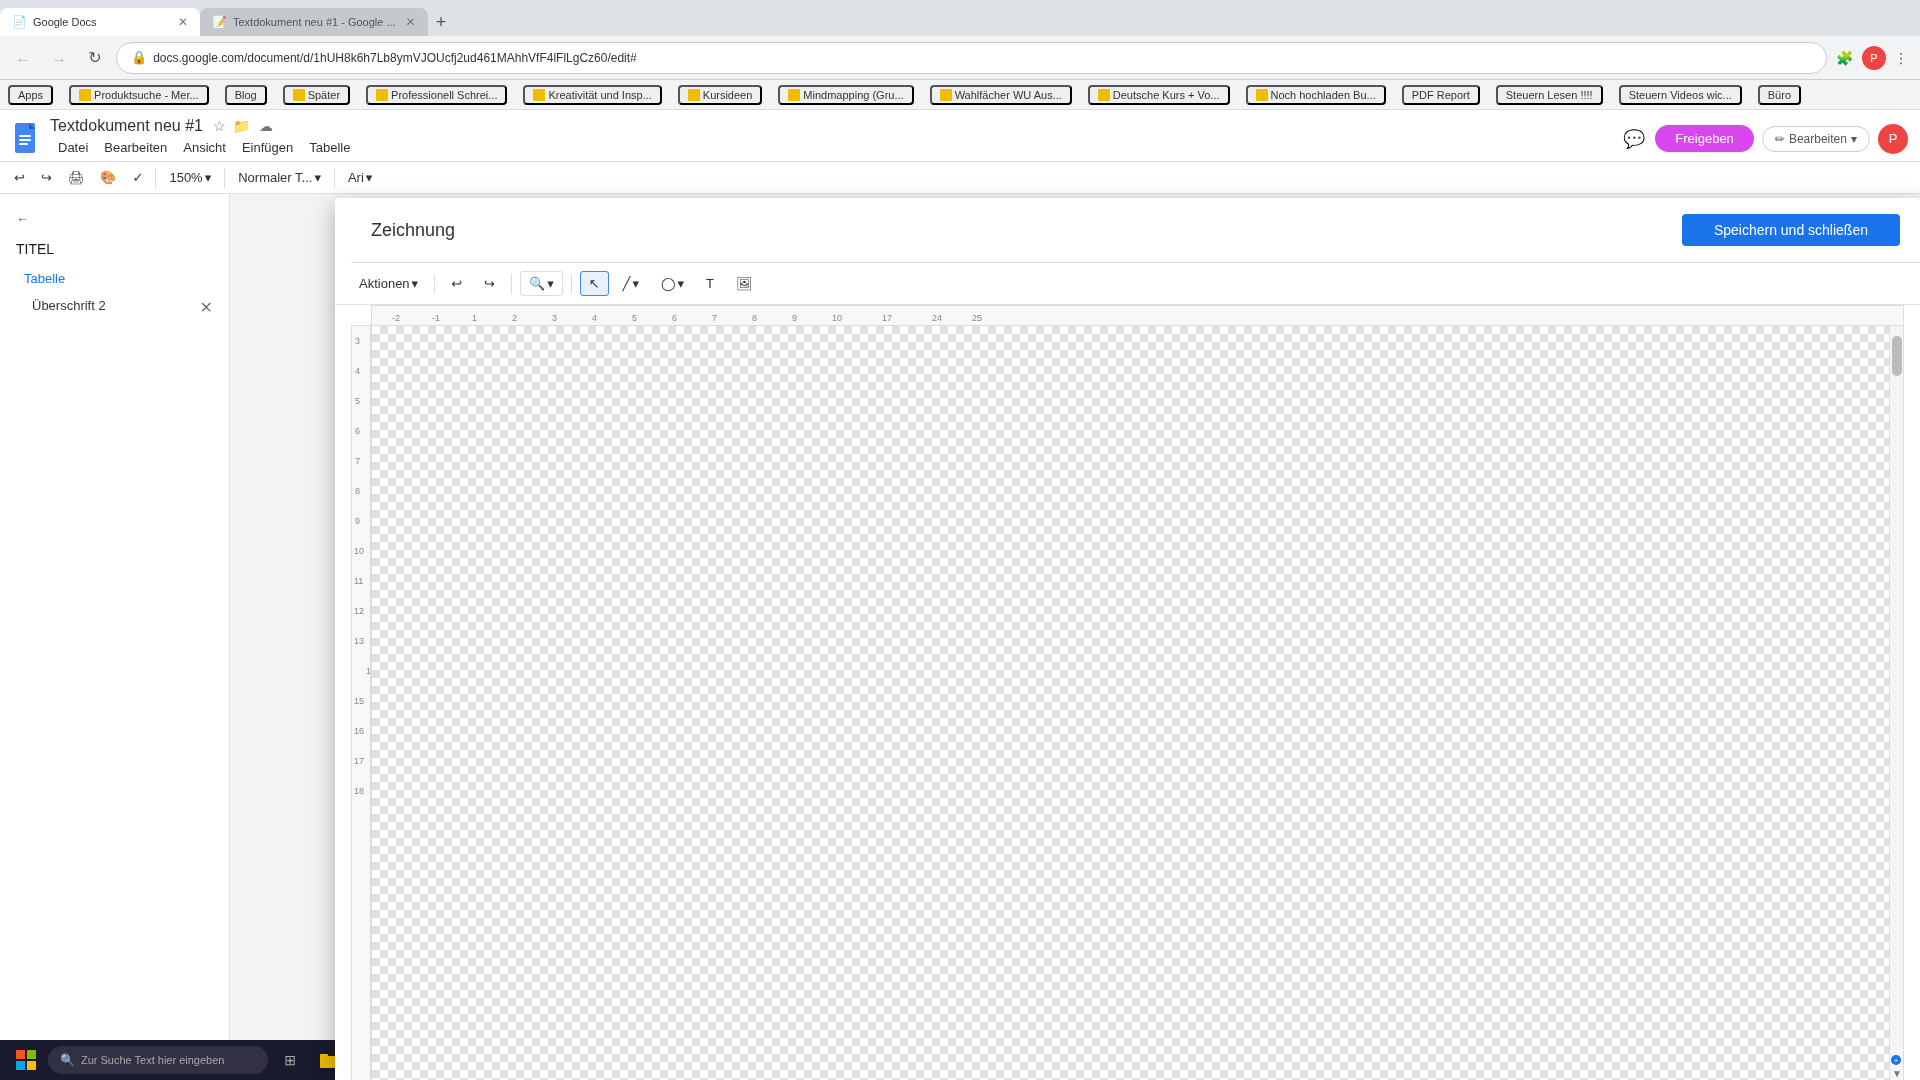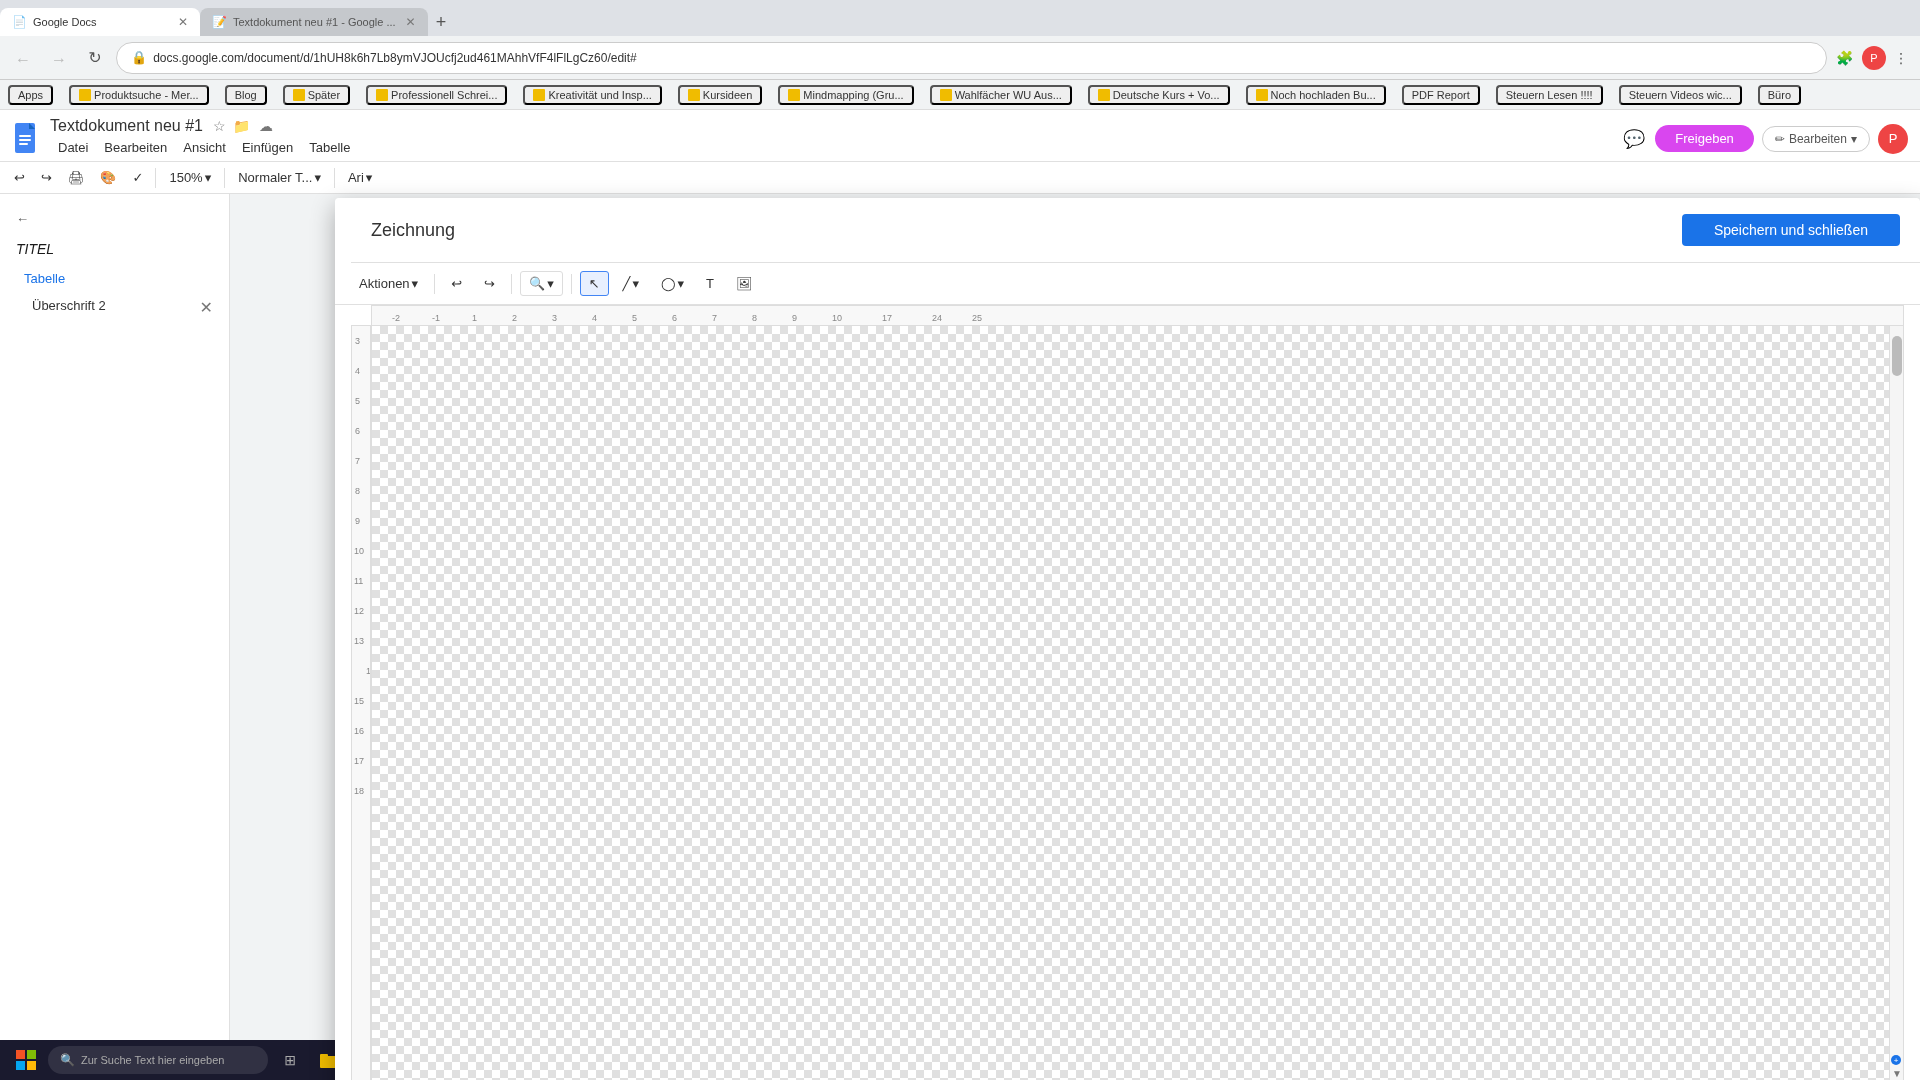--- a/index.html
+++ b/index.html
@@ -49,21 +49,21 @@
     .toolbar-separator { width: 1px; height: 20px; background: #ddd; margin: 0 2px; }
     .toolbar-dropdown { display: flex; align-items: center; gap: 2px; border: 1px solid transparent; border-radius: 3px; padding: 3px 6px; cursor: pointer; font-size: 13px; color: #333; }
 
     
     .docs-main { display: flex; flex: 1; overflow: hidden; }
 
     
     .docs-sidebar { width: 230px; background: #fff; border-right: 1px solid #e0e0e0; padding: 8px 0; flex-shrink: 0; }
     .sidebar-back { display: flex; align-items: center; gap: 8px; padding: 8px 16px; cursor: pointer; color: #555; font-size: 13px; }
     .sidebar-item { padding: 6px 16px; font-size: 13px; cursor: pointer; color: #333; display: flex; align-items: center; justify-content: space-between; }
-    .sidebar-item.title { font-size: 14px; font-weight: 500; color: #1a1a1a; padding: 8px 16px; font-style: italic; }
+    .sidebar-item.title { font-size: 14px; font-weight: 500; color: #1a1a1a; padding: 8px 16px; }
     .sidebar-item.tabelle { color: #1a73e8; font-size: 13px; padding: 6px 16px 6px 24px; }
     .sidebar-item.heading2 { font-size: 13px; padding: 6px 16px 6px 32px; display: flex; justify-content: space-between; align-items: flex-start; }
     .sidebar-close { color: #777; font-size: 16px; cursor: pointer; }
     .drawing-dialog { position: absolute; top: 88px; left: 335px; right: 0; background: #fff; border-radius: 4px; box-shadow: 0 8px 24px rgba(0,0,0,0.3); display: flex; flex-direction: column; z-index: 101; bottom: 10px; }
     .drawing-header { display: flex; align-items: center; justify-content: space-between; padding: 16px 20px; border-bottom: 1px solid #e0e0e0; flex-shrink: 0; margin-left: 16px; }
     .drawing-title { font-size: 18px; font-weight: 400; color: #333; }
     .drawing-save-btn { background: #1a73e8; color: #fff; border: none; border-radius: 4px; padding: 8px 32px; font-size: 14px; cursor: pointer; font-weight: 500; }
     .drawing-toolbar { display: flex; align-items: center; gap: 6px; padding: 8px 16px; border-bottom: 1px solid #e0e0e0; flex-shrink: 0; }
     .drawing-toolbar-btn { background: none; border: none; cursor: pointer; padding: 4px 8px; border-radius: 3px; font-size: 13px; color: #333; display: flex; align-items: center; gap: 2px; }
     .drawing-toolbar-group { display: flex; align-items: center; border: 1px solid #ddd; border-radius: 3px; }

